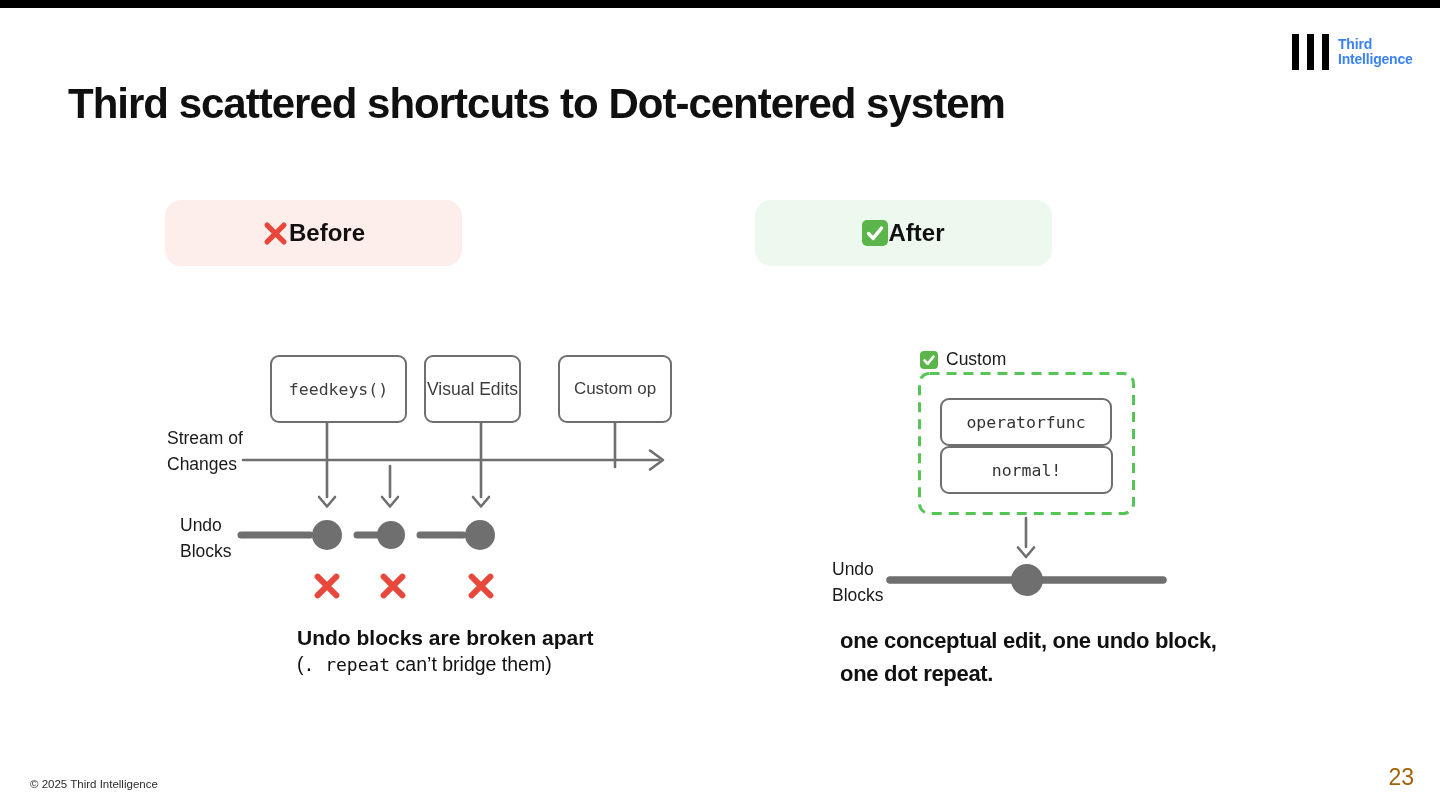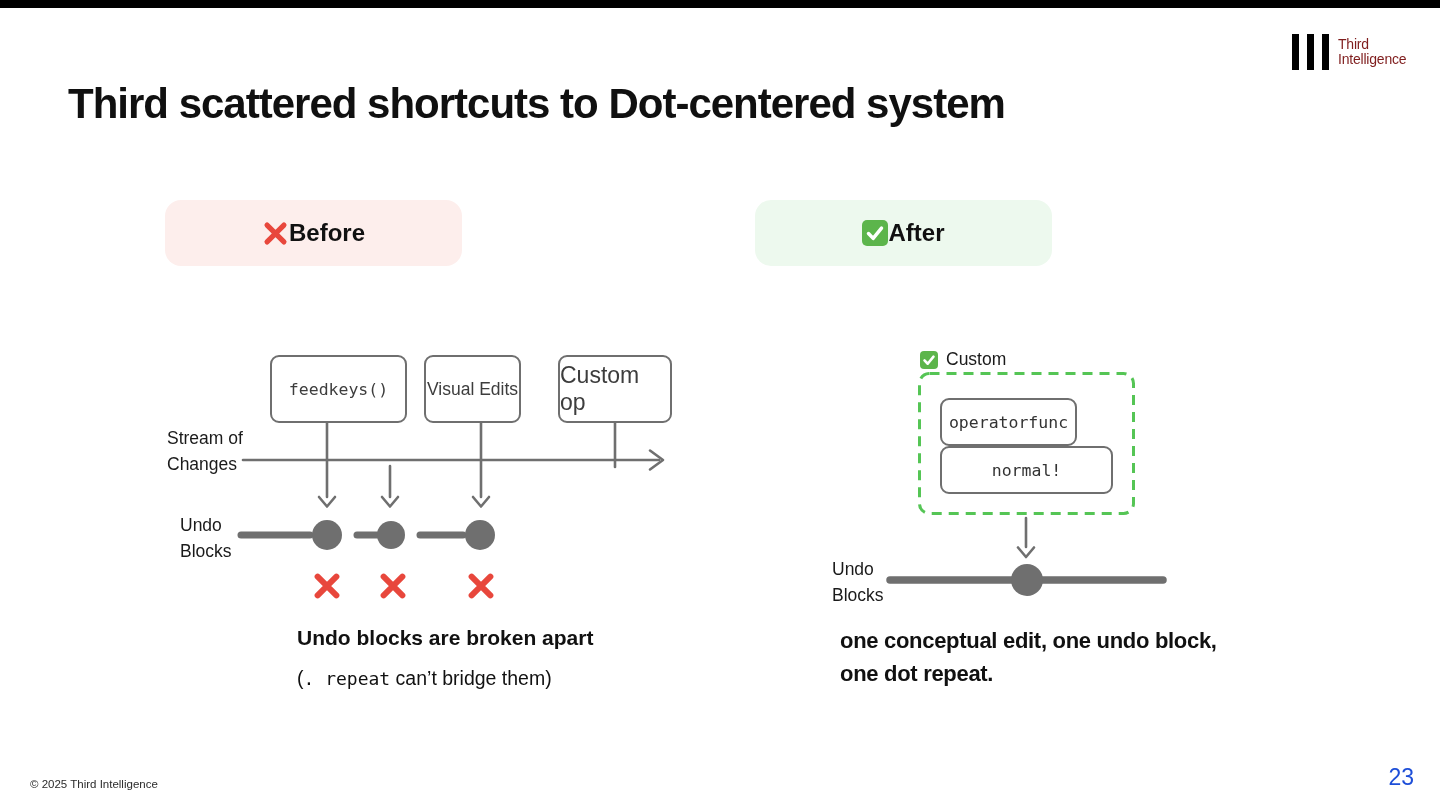--- a/index.html
+++ b/index.html
@@ -4,21 +4,21 @@
 <style>
   html,body{margin:0;padding:0;background:#e8e8e8;}
   .slide{position:relative;width:1440px;height:810px;background:#ffffff;
          font-family:"Liberation Sans",sans-serif;overflow:hidden;}
   .topbar{position:absolute;left:0;top:0;width:1440px;height:8px;background:#000;}
 
   
   .logo{position:absolute;top:34px;left:1292px;display:flex;align-items:center;gap:9px;}
   .logo-bars{display:flex;gap:8px;}
   .logo-bar{width:7px;height:36px;background:#000;}
-  .logo-text{font-size:14px;line-height:15px;font-weight:400;color:#7f1d1d;letter-spacing:-0.2px;}
+  .logo-text{font-size:14px;line-height:15px;font-weight:700;color:#3b82f6;letter-spacing:-0.2px;}
 
   .title{position:absolute;left:68px;top:80px;font-size:42px;font-weight:700;
          color:#101010;letter-spacing:-1px;white-space:nowrap;}
 
   
   .pill{position:absolute;top:200px;width:297px;height:66px;border-radius:16px;
         display:flex;align-items:center;justify-content:center;}
   .pill-before{left:165px;background:#fdeeec;}
   .pill-after{left:755px;background:#edf9ee;}
   .pill-label{font-size:24px;font-weight:700;color:#111;}
@@ -29,46 +29,46 @@
         background:#5cb54b;border-radius:5px;}
   .checkbox-icon.big{width:26px;height:26px;}
   .checkbox-icon.small{width:18px;height:18px;border-radius:4px;}
 
   
   .dbox{position:absolute;background:#fff;border:2.5px solid #6f6f6f;border-radius:9px;
         display:flex;align-items:center;justify-content:center;color:#3d3d3d;box-sizing:border-box;}
   .mono{font-family:"DejaVu Sans Mono","Liberation Mono",monospace;}
   #box-feedkeys{left:270px;top:355px;width:137px;height:68px;font-size:16.5px;}
   #box-visual{left:424px;top:355px;width:97px;height:68px;font-size:17.5px;}
-  #box-custom{left:558px;top:355px;width:114px;height:68px;font-size:23px;}
-  #box-operatorfunc{left:940px;top:398px;width:137px;height:48px;font-size:16.5px;color:#333;}
+  #box-custom{left:558px;top:355px;width:114px;height:68px;font-size:17px;}
+  #box-operatorfunc{left:940px;top:398px;width:172px;height:48px;font-size:16.5px;color:#333;}
   #box-normal{left:940px;top:446px;width:173px;height:48px;font-size:16.5px;color:#333;}
 
   .axis-label{position:absolute;font-size:17.5px;line-height:26px;color:#1a1a1a;}
   #stream-label{left:167px;top:425px;}
   #undo-label-left{left:180px;top:512px;}
   #undo-label-right{left:832px;top:556px;}
 
   #unified-label{position:absolute;left:920px;top:349px;display:flex;align-items:center;gap:8px;
         font-size:17.5px;color:#1a1a1a;}
 
   .cross-mark{position:absolute;width:30px;height:30px;}
   #cross-1{left:312px;top:571px;} #cross-2{left:378px;top:571px;} #cross-3{left:466px;top:571px;}
 
   .caption{position:absolute;color:#111;}
   #caption-left{left:297px;top:626px;}
   #caption-left .l1{font-size:21px;font-weight:700;}
-  #caption-left .l2{font-size:19.5px;font-weight:400;margin-top:17px;}
+  #caption-left .l2{font-size:19.5px;font-weight:400;margin-top:3px;}
   #caption-left .l2 .code{font-family:"DejaVu Sans Mono","Liberation Mono",monospace;font-size:18px;}
   #caption-right{left:840px;top:624px;font-size:22px;font-weight:700;line-height:33px;letter-spacing:-0.3px;}
 
   .overlay{position:absolute;left:0;top:0;pointer-events:none;}
 
   #copyright{position:absolute;left:30px;top:778px;font-size:11.5px;color:#2b2b2b;}
-  #page-number{position:absolute;right:26px;top:764px;font-size:23px;color:#1d4ed8;}
+  #page-number{position:absolute;right:26px;top:764px;font-size:23px;color:#a16207;}
 </style>
 </head>
 <body>
 
 <div class="slide">
 
   <div class="topbar"></div>
 
   <div class="logo">
     <div class="logo-bars">

